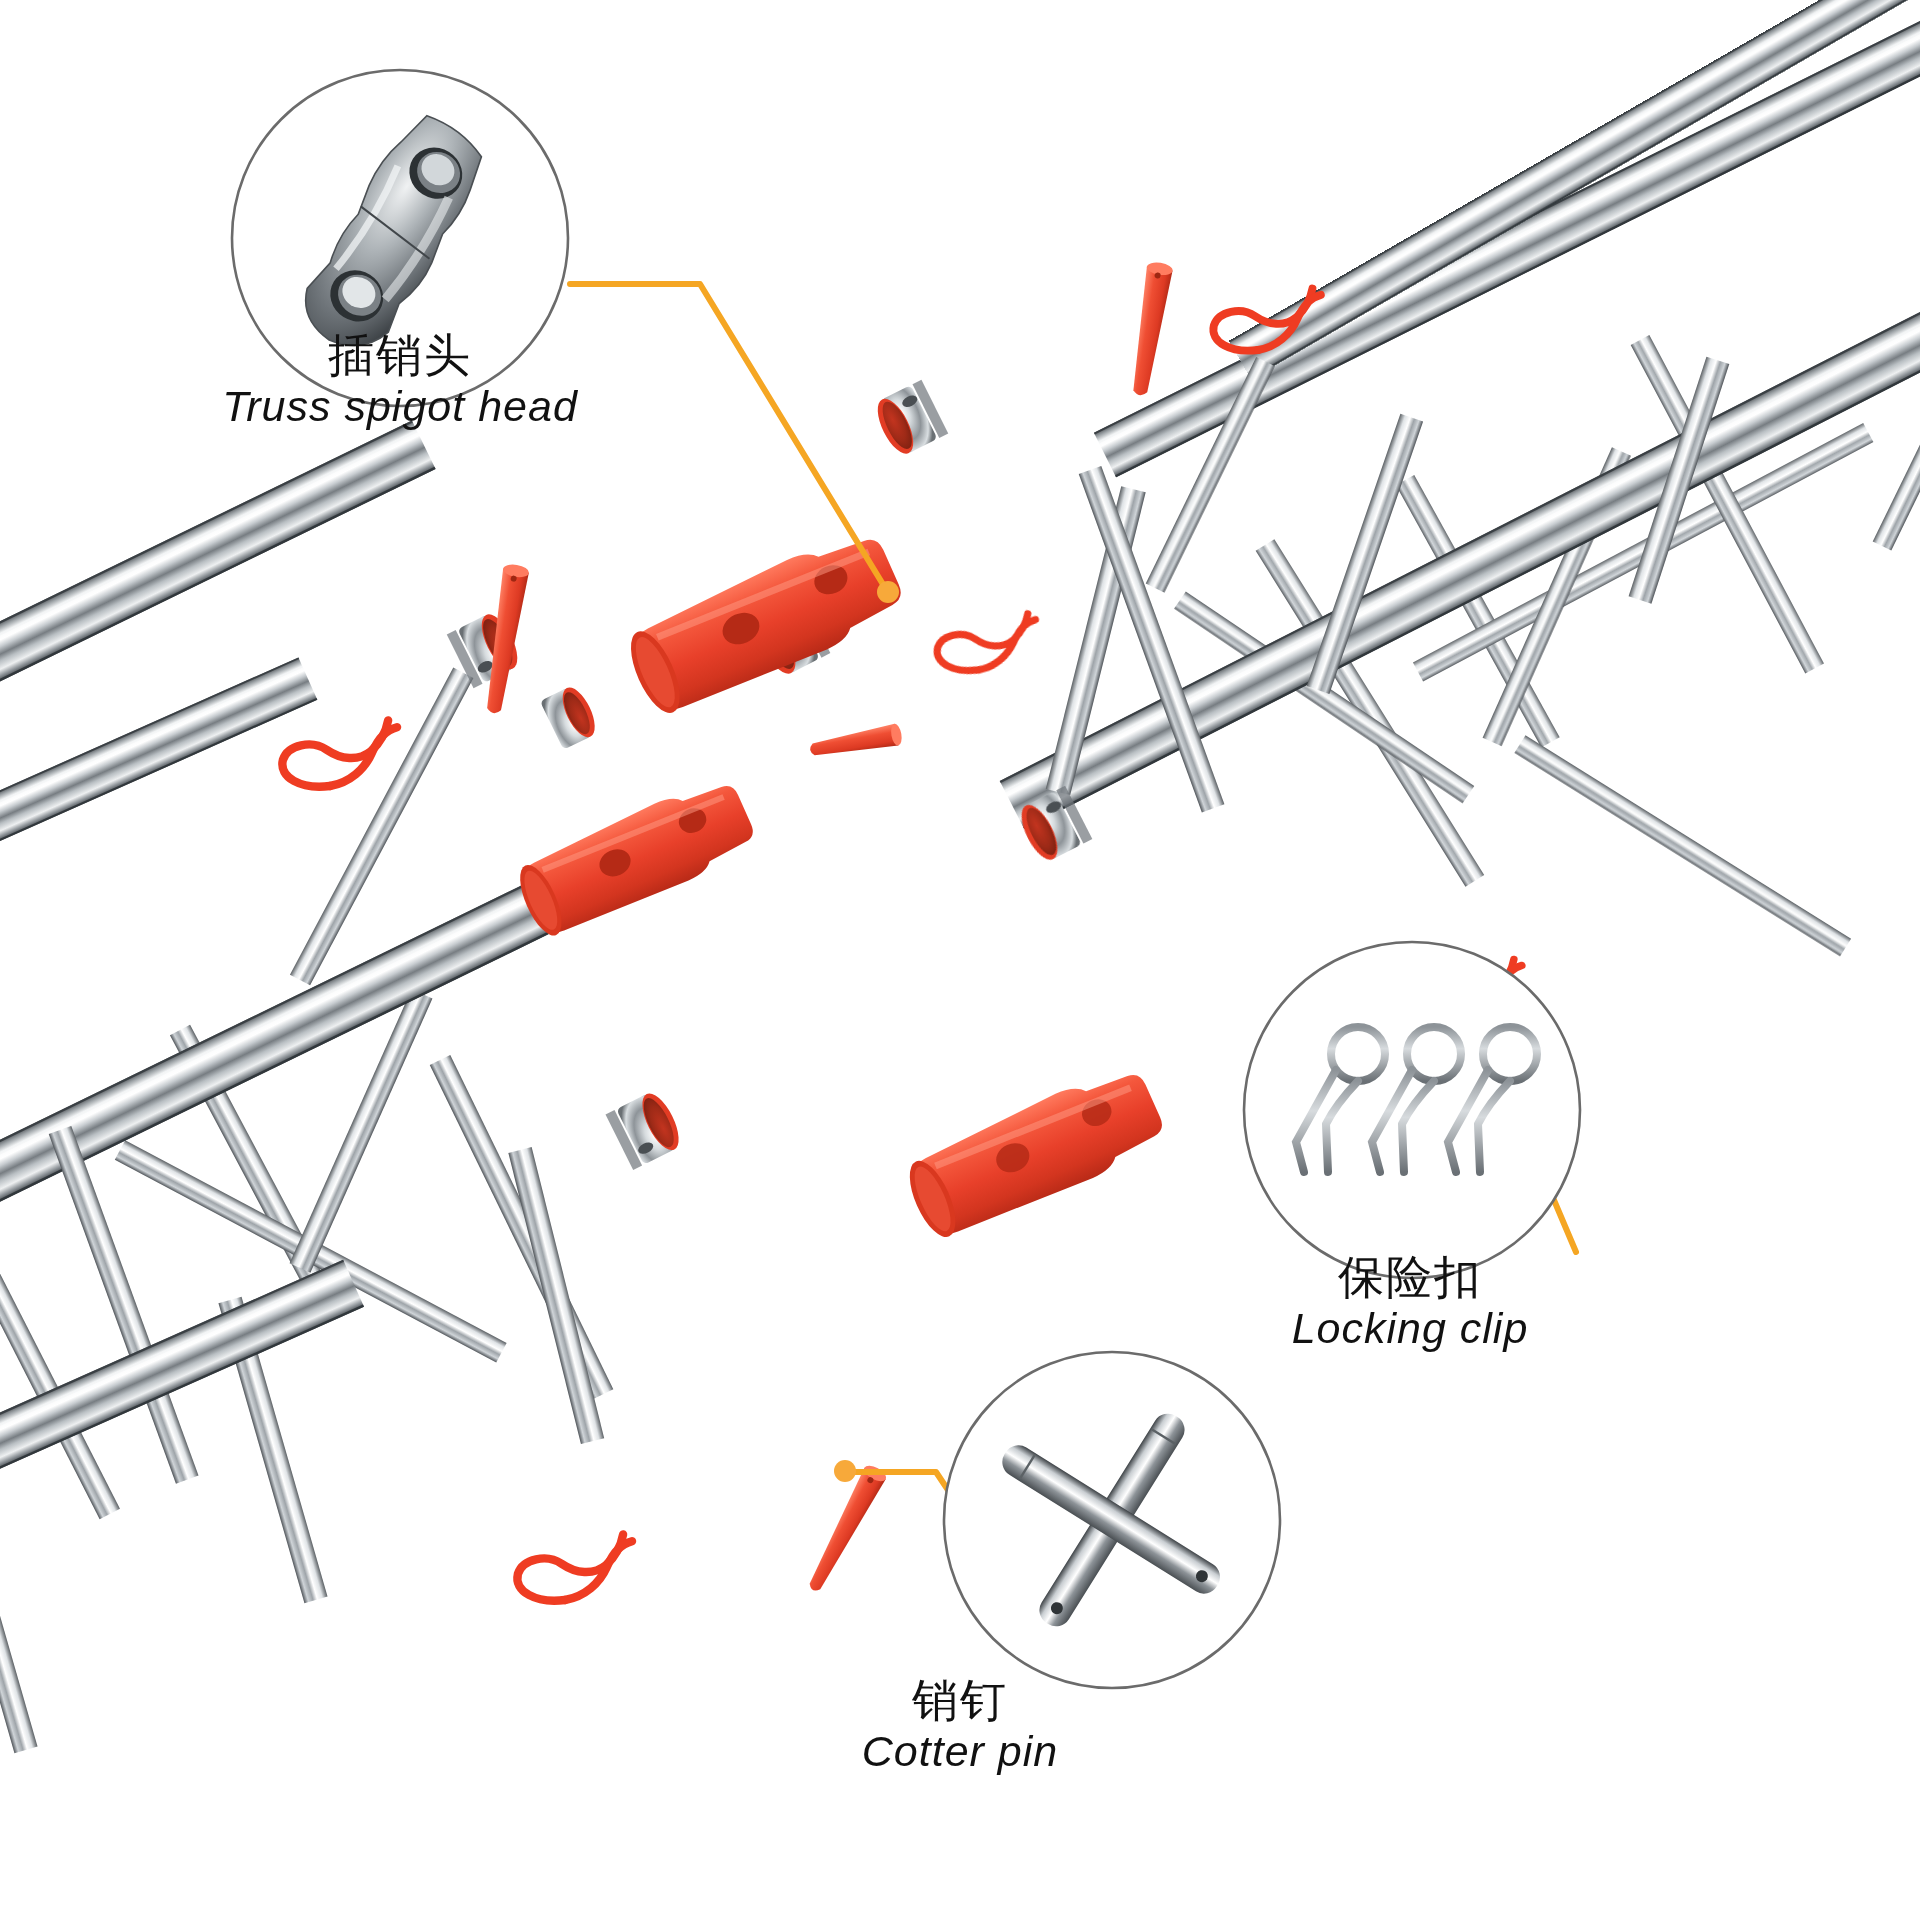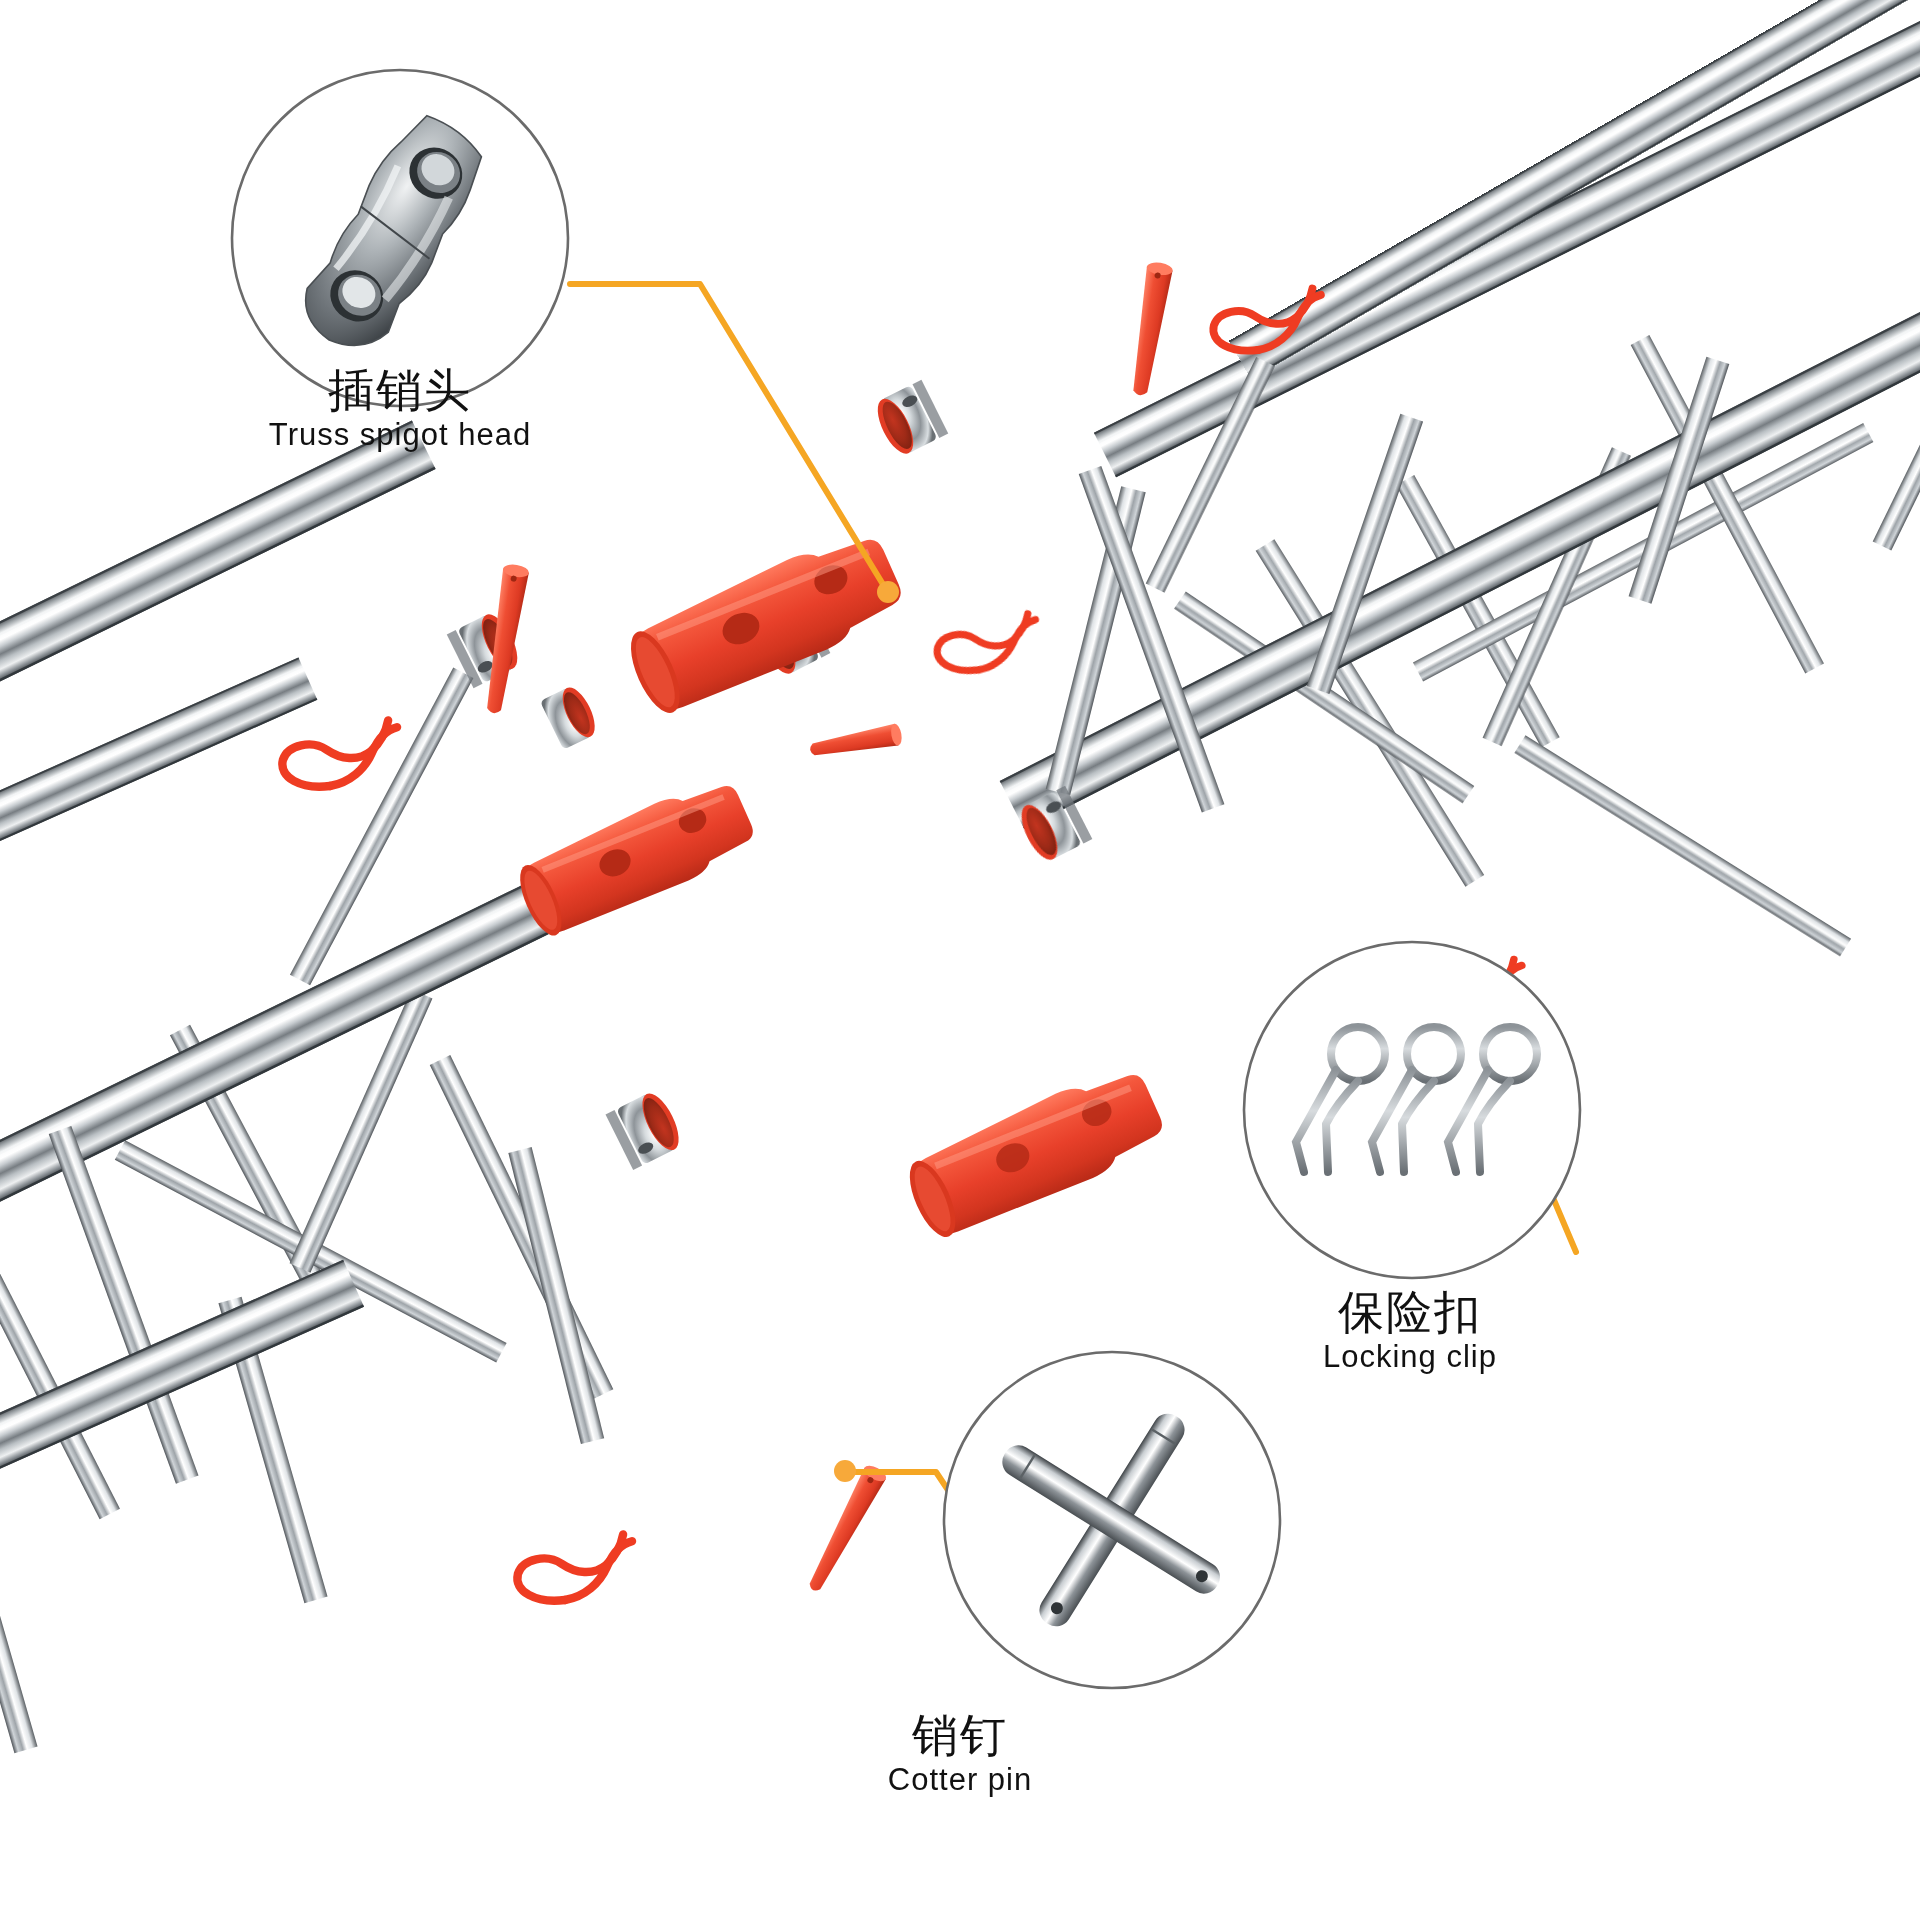--- a/index.html
+++ b/index.html
@@ -1,22 +1,22 @@
 <!DOCTYPE html>
 <html><head>
 <meta charset="utf-8">
 <style>
   html,body{margin:0;padding:0;background:#fff;}
   body{width:1920px;height:1920px;overflow:hidden;font-family:"Liberation Sans","DejaVu Sans",sans-serif;}
   #stage{position:relative;width:1920px;height:1920px;background:#ffffff;}
   svg.layer{position:absolute;left:0;top:0;width:1920px;height:1920px;}
 
   .callout-label{position:absolute;text-align:center;color:#111;white-space:nowrap;}
-  .cn{font-size:46px;letter-spacing:2px;line-height:1.12;font-weight:400;margin-top:35px;}
-  .en{font-size:31px;letter-spacing:1px;line-height:1.15;font-weight:400;}
+  .cn{font-size:46px;letter-spacing:2px;line-height:1.12;font-weight:400;}
+  .en{font-size:43px;letter-spacing:1px;line-height:1.15;font-weight:400;font-style:italic;}
 
   .lbl-spigot{left:120px;top:330px;width:560px;}
   .lbl-clip{left:1130px;top:1252px;width:560px;}
   .lbl-cotter{left:680px;top:1675px;width:560px;}
 </style>
 </head>
 <body>
 
 <div id="stage">
 

